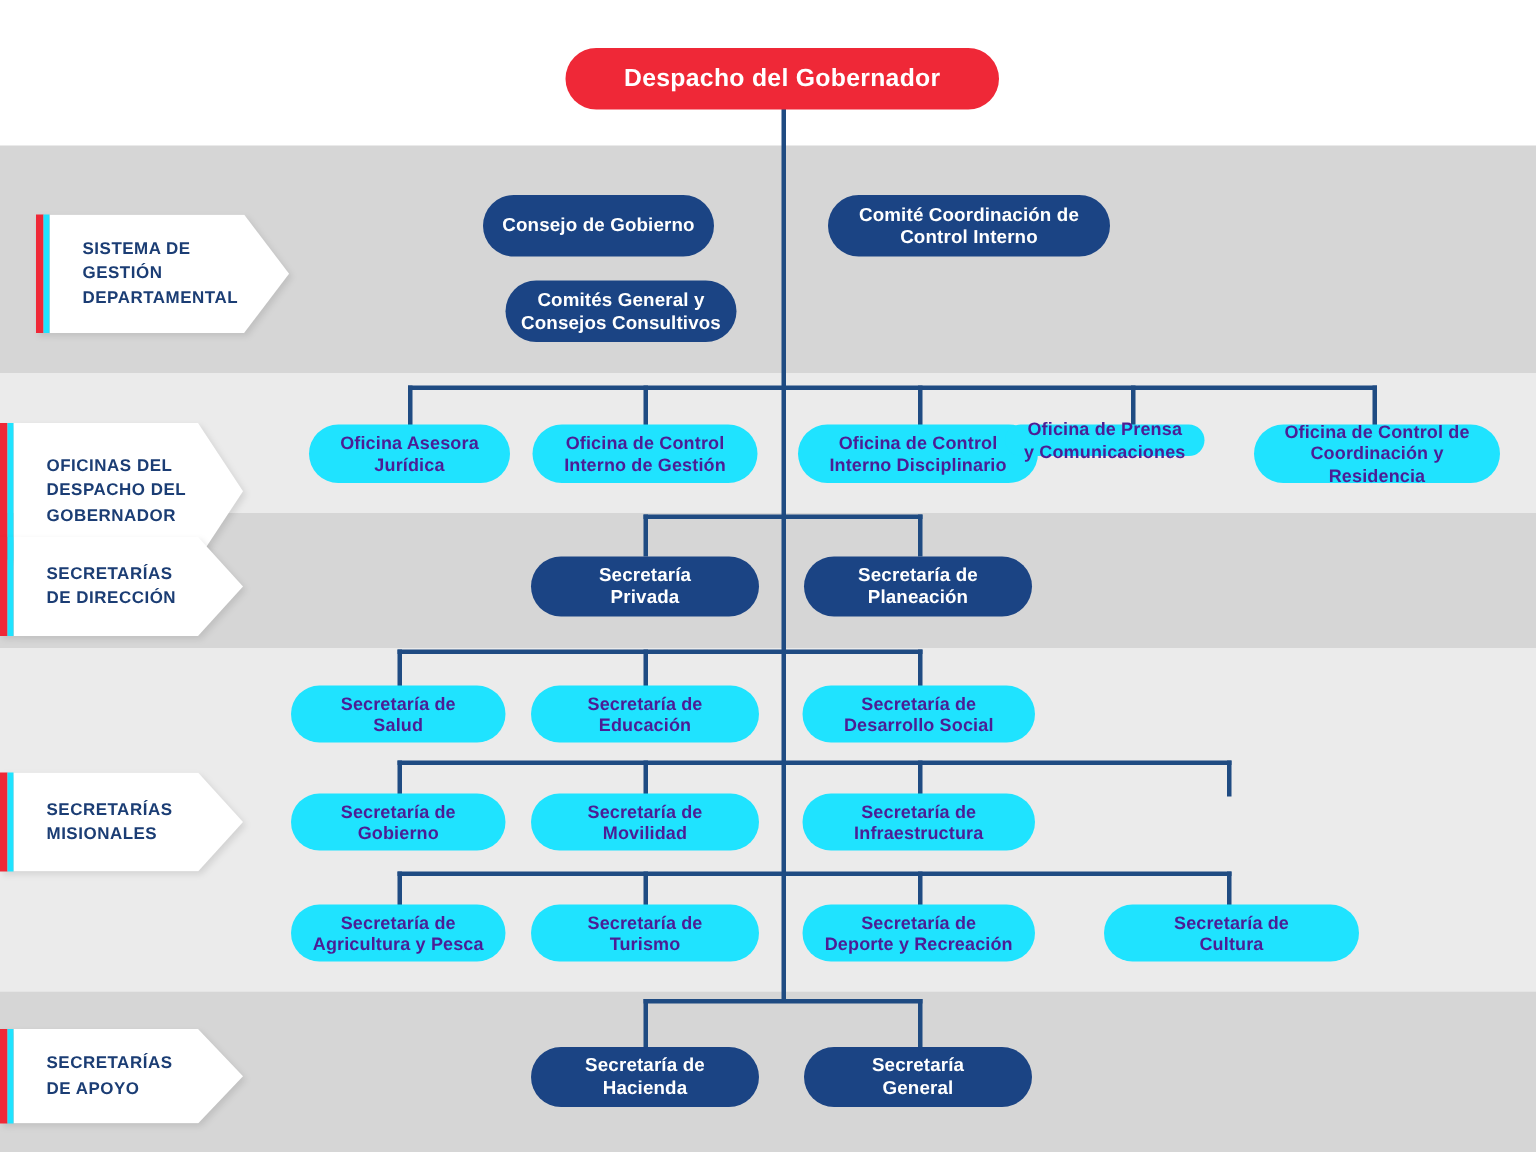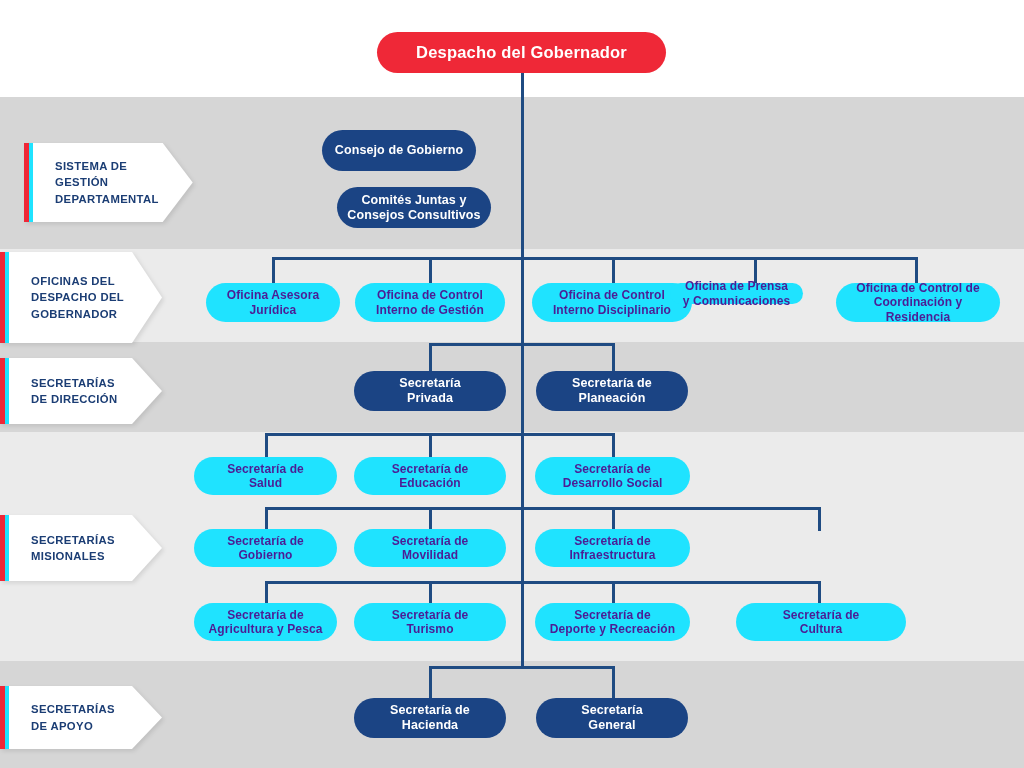--- a/index.html
+++ b/index.html
@@ -154,21 +154,21 @@
       <div class="stripe-red"></div>
       <div class="stripe-cyan"></div>
     </div>
     <div class="banner-body">
       <span class="banner-text">SISTEMA DE
 GESTIÓN
 DEPARTAMENTAL</span>
     </div>
   </div>
 
-  <div class="banner" style="left:0px;top:252px;width:162px;height:91px;">
+  <div class="banner" style="left:0px;top:282px;width:162px;height:91px;">
     <div class="banner-stripes">
       <div class="stripe-red"></div>
       <div class="stripe-cyan"></div>
     </div>
     <div class="banner-body">
       <span class="banner-text">OFICINAS DEL
 DESPACHO DEL
 GOBERNADOR</span>
     </div>
   </div>
@@ -207,22 +207,26 @@
   </div>
 
   <div class="node node-root" style="left:377px;top:32px;width:289px;height:41px;">
     <span>Despacho del Gobernador</span>
   </div>
 
   <div class="node node-navy" style="left:322px;top:130px;width:154px;height:41px;">
     <span>Consejo de Gobierno</span>
   </div>
   <div class="node node-navy" style="left:337px;top:187px;width:154px;height:41px; white-space:pre-line;">
-    <span style="white-space:pre-line;">Comités Juntas y
+    <span style="white-space:pre-line;">Comités General y
 Consejos Consultivos</span>
+  </div>
+  <div class="node node-navy" style="left:552px;top:130px;width:188px;height:41px;">
+    <span style="white-space:pre-line;">Comité Coordinación de
+Control Interno</span>
   </div>
 
   <div class="node node-cyan" style="left:206px;top:283px;width:134px;height:39px;">
     <span style="white-space:pre-line;">Oficina Asesora
 Jurídica</span>
   </div>
   <div class="node node-cyan" style="left:355px;top:283px;width:150px;height:39px;">
     <span style="white-space:pre-line;">Oficina de Control
 Interno de Gestión</span>
   </div>

